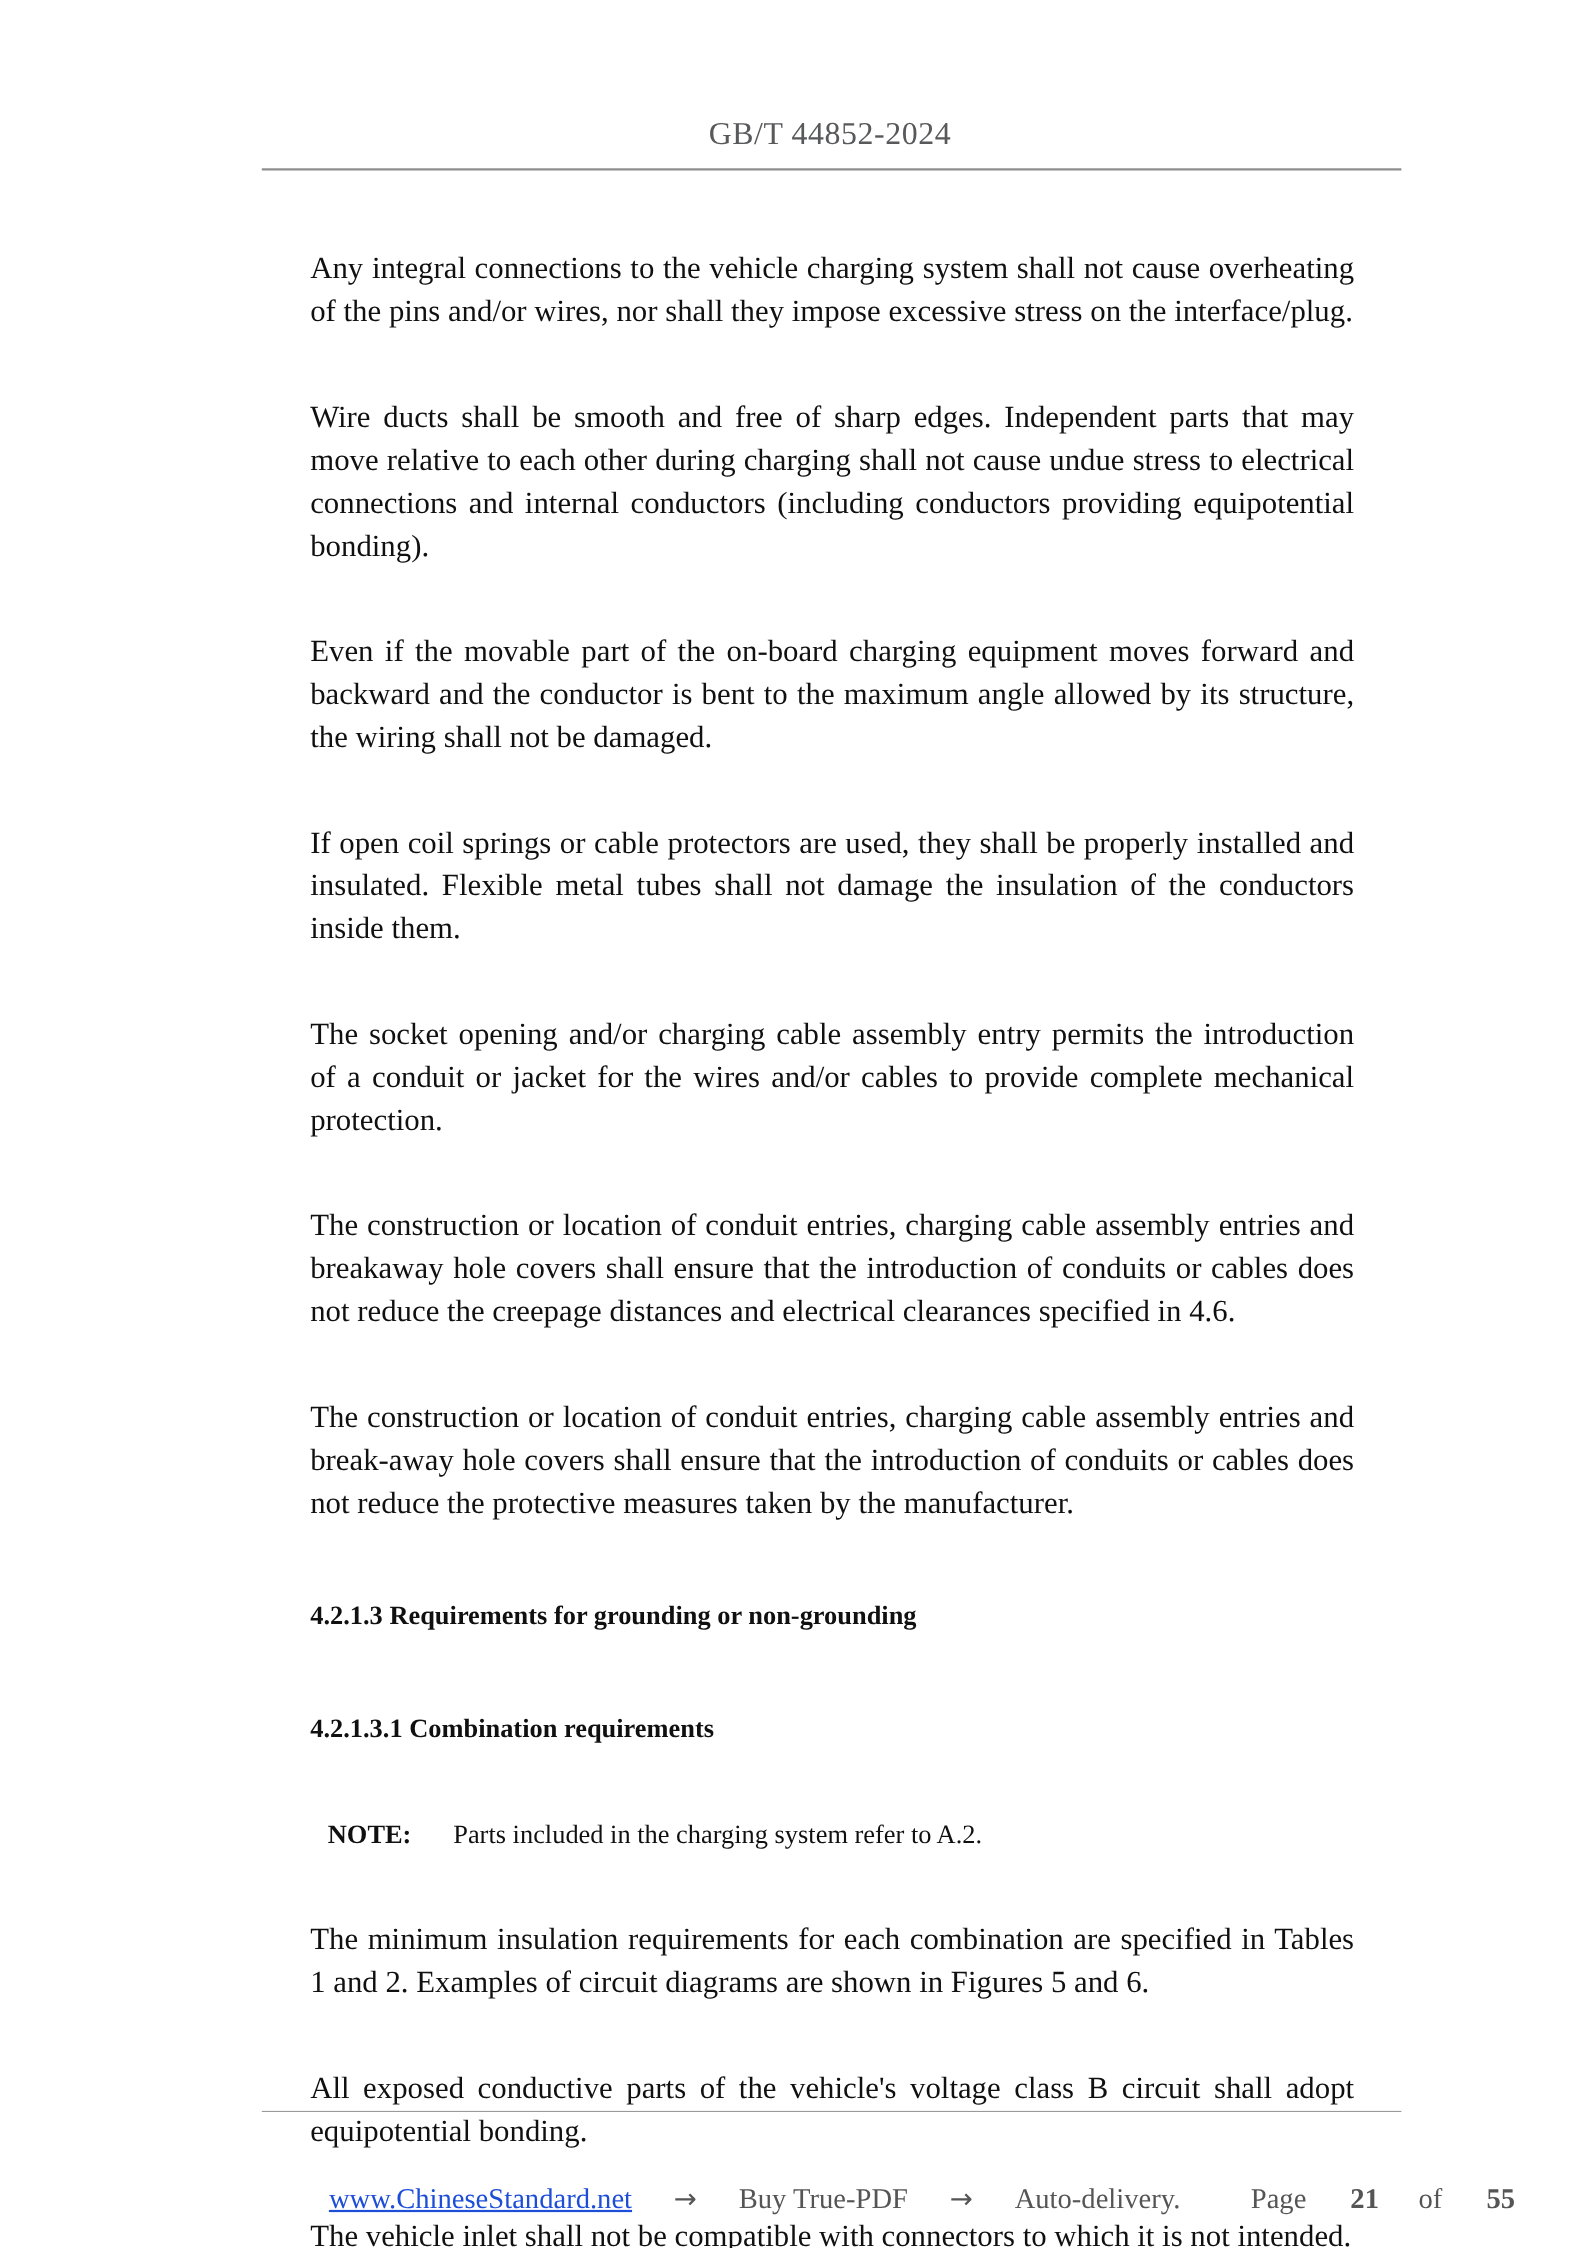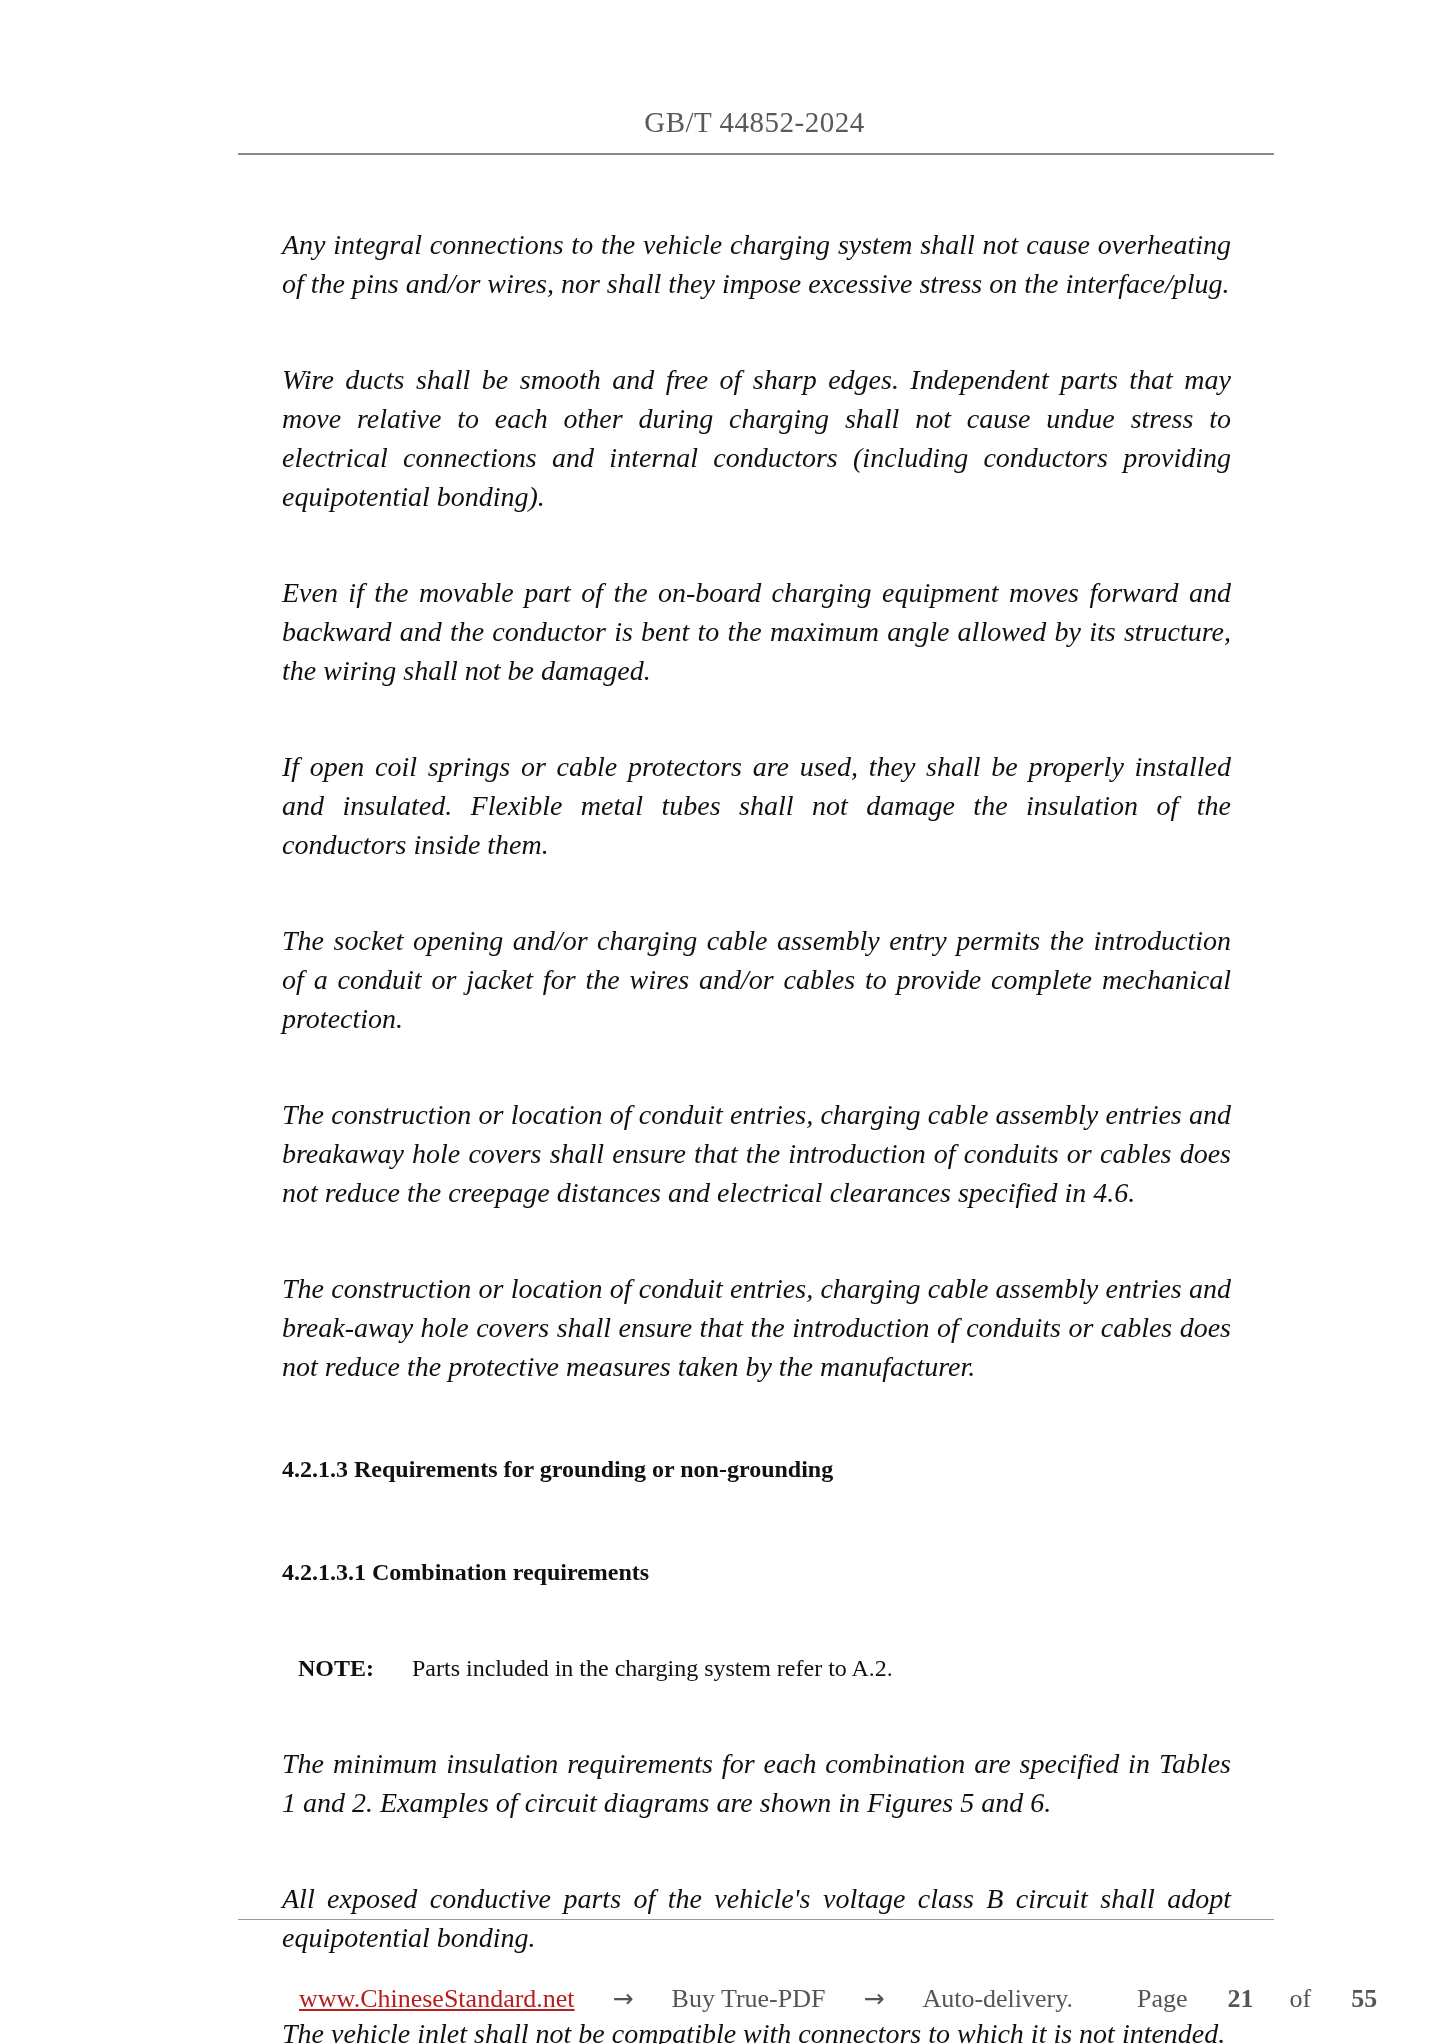--- a/index.html
+++ b/index.html
@@ -37,21 +37,20 @@
     top: 136px;
     left: 218px;
     width: 1013px;
     color: #101010;
     font-size: 28px;
     line-height: 39px;
   }
   .content p.body-para {
     text-align: justify;
     margin: 25px 0;
-    font-style: italic;
   }
   .content .heading {
     font-weight: bold;
     font-size: 24px;
     margin: 32px 0 25px 0;
   }
   .content p.note-para {
     font-size: 24px;
     line-height: 34px;
     margin: 27px 0;
@@ -64,21 +63,21 @@
     width: 1008px;
     display: flex;
     justify-content: space-between;
     align-items: baseline;
     color: #555555;
     font-size: 26px;
     line-height: 36px;
   }
   .footer-left { white-space: nowrap; }
   .footer-left a {
-    color: #b91c1c;
+    color: #1d4ed8;
     text-decoration: underline;
     cursor: pointer;
   }
   .arrow {
     display: inline-block;
     margin: 0 6px;
     font-family: "DejaVu Sans", sans-serif;
     font-size: 25px;
     color: #555555;
   }

